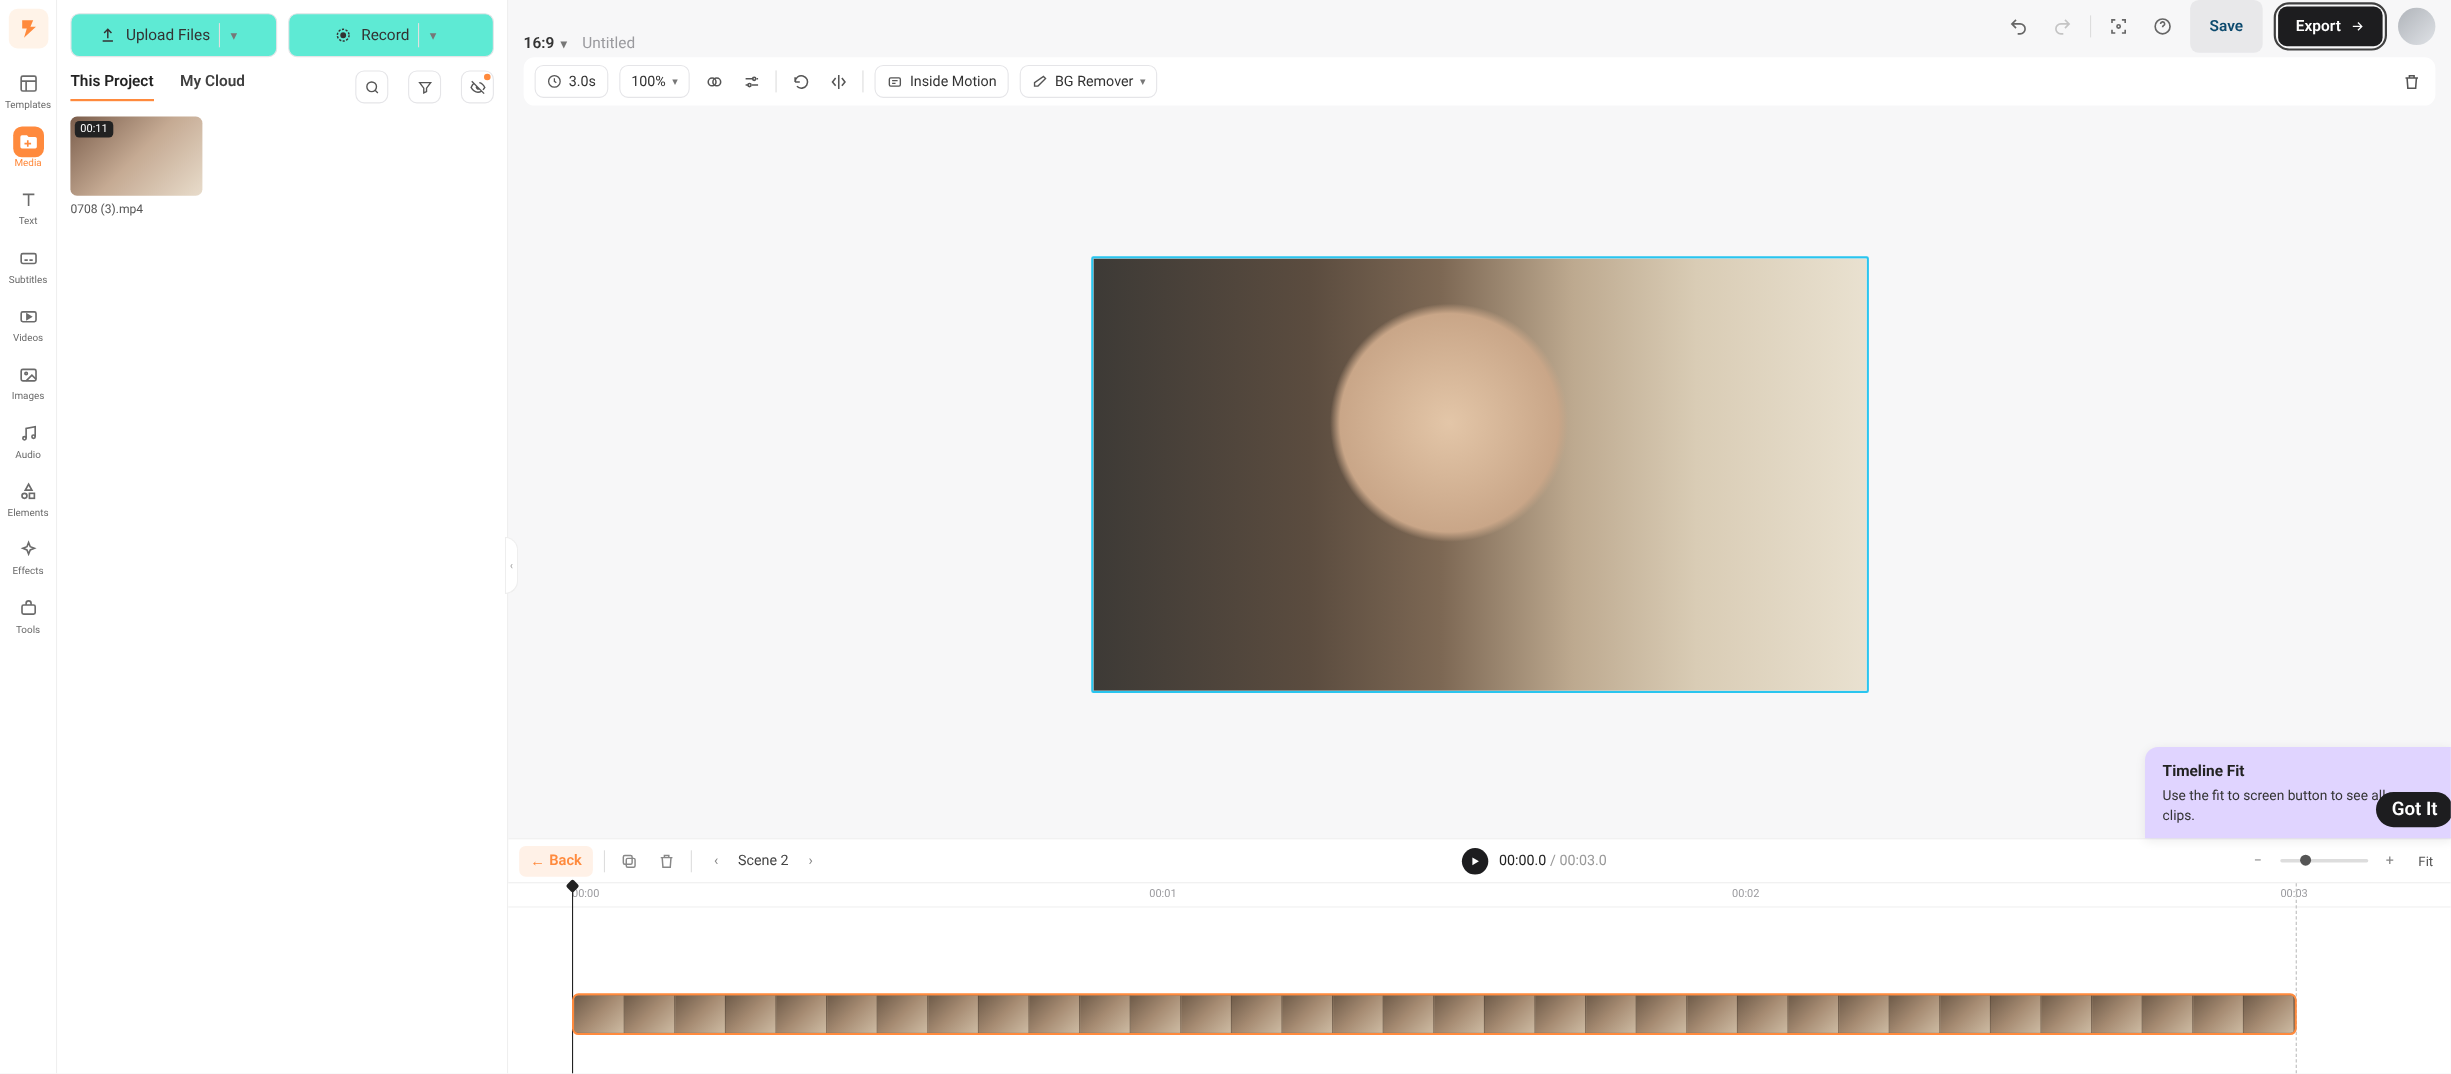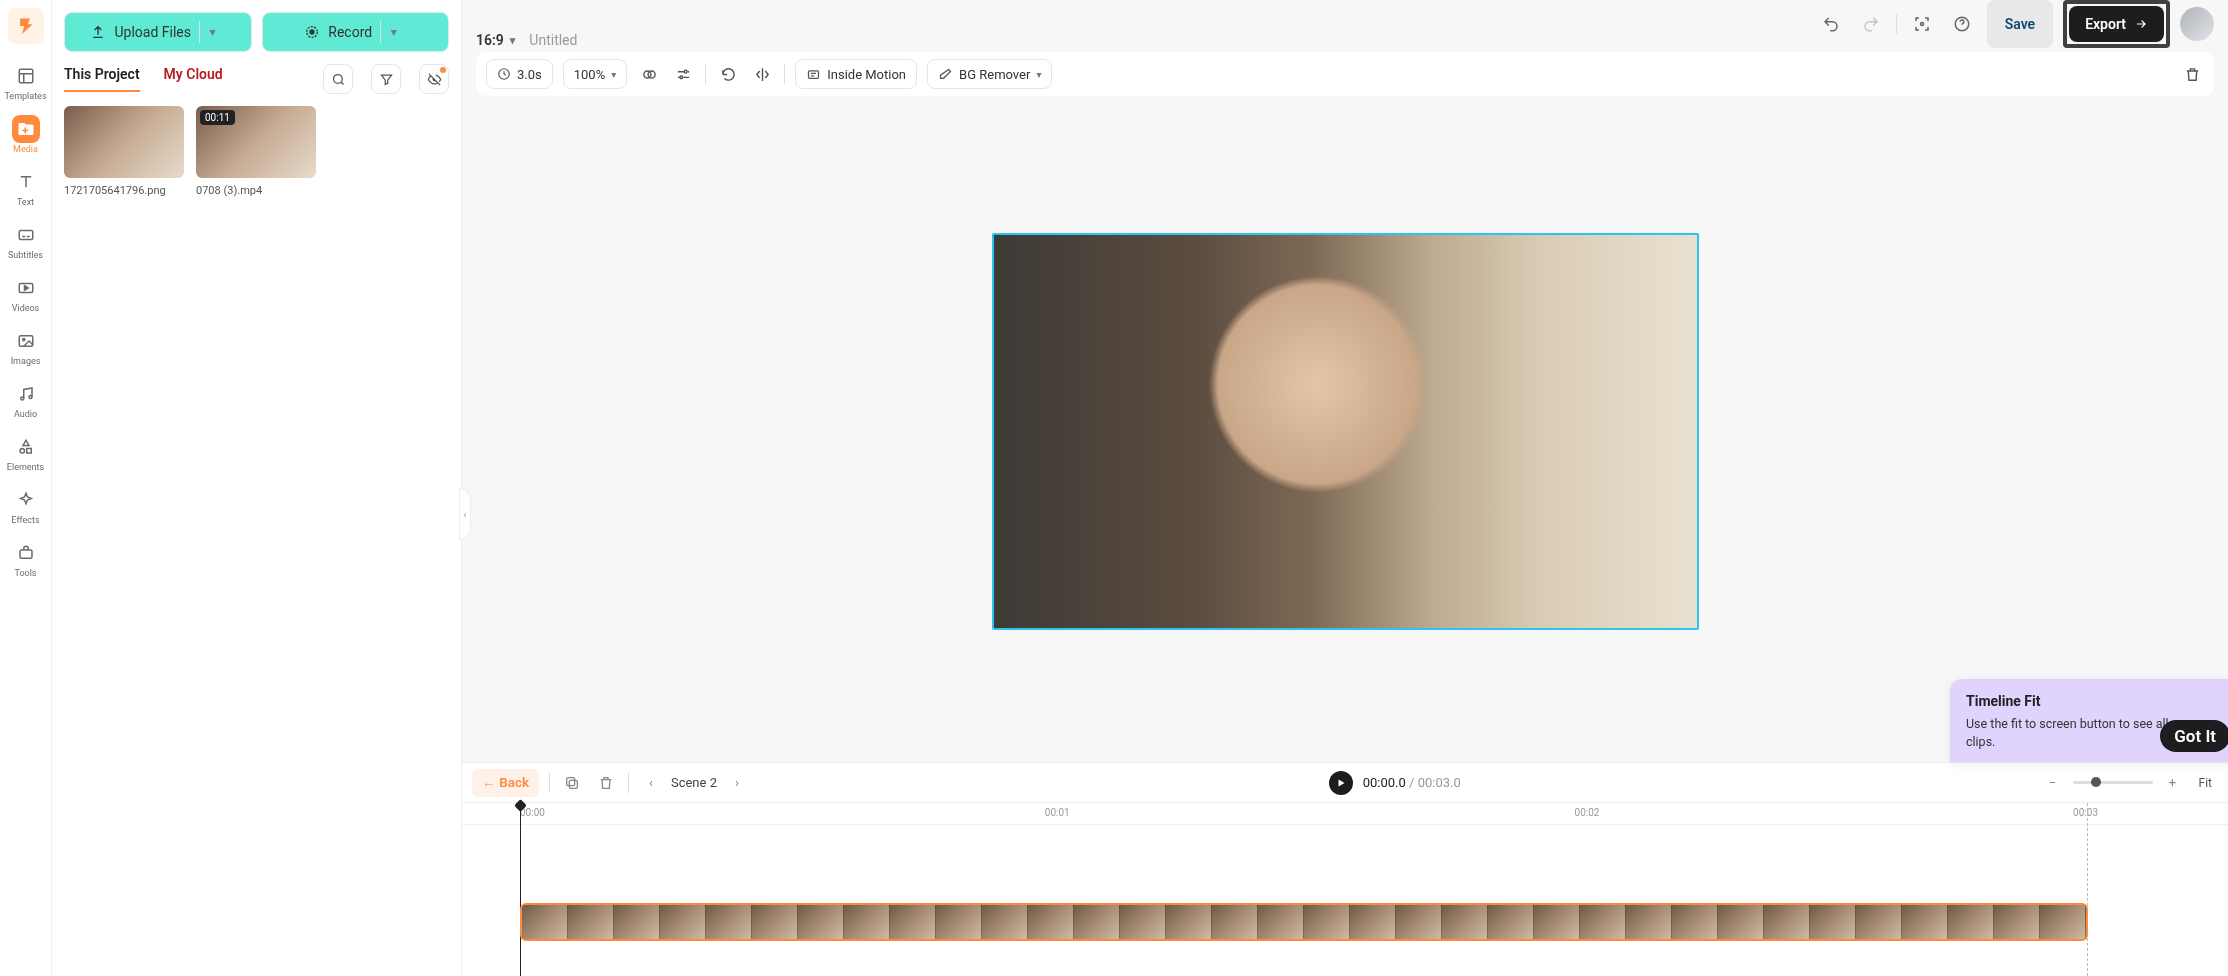--- a/index.html
+++ b/index.html
@@ -16,21 +16,21 @@
 
 .panel-left { width: 410px; background: #fff; border-right: 1px solid #eee; display: flex; flex-direction: column; position: relative; }
 .panel-header { display: flex; gap: 10px; padding: 12px 12px 8px 12px; }
 .btn { background: #5eead4; border: 1px solid #e5e5e8; border-radius: 8px; height: 40px; display: flex; align-items: center; justify-content: center; gap: 8px; font-size: 14px; cursor: pointer; }
 .upload-btn { flex: 1; }
 .record-btn { flex: 1; }
 .btn .chev { width: 26px; border-left: 1px solid #e0e0e0; height: 60%; display: flex; align-items: center; justify-content: center; font-size: 12px; color: #777; }
 
 .tabs-row { display: flex; align-items: center; padding: 4px 12px 0 12px; gap: 18px; }
 .tabs { display: flex; gap: 24px; flex: 1; }
-.tab { font-size: 14px; font-weight: 600; color: #b91c1c; padding-bottom: 8px; cursor: pointer; }
+.tab { font-size: 14px; font-weight: 600; color: #404040; padding-bottom: 8px; cursor: pointer; }
 .tab.active { color: #222; border-bottom: 2px solid #ff8a3d; }
 .icon-btn-sm { width: 30px; height: 30px; border-radius: 8px; border: 1px solid #e5e5e8; background: #fff; display: flex; align-items: center; justify-content: center; cursor: pointer; color: #555; position: relative; }
 .dot-orange { position: absolute; width: 6px; height: 6px; background: #ff8a3d; border-radius: 50%; top: 2px; right: 2px; }
 
 .media-grid { padding: 12px; display: flex; gap: 12px; }
 .media-card { width: 120px; }
 .thumb { width: 120px; height: 72px; border-radius: 6px; background: linear-gradient(135deg,#7a5d4b 0%,#c5aa93 50%,#e8dccb 100%); position: relative; overflow: hidden; }
 .thumb .badge { position: absolute; top: 4px; left: 4px; background: #222; color: #fff; font-size: 10px; padding: 2px 5px; border-radius: 4px; }
 .media-name { font-size: 11px; color: #555; margin-top: 6px; white-space: nowrap; overflow: hidden; text-overflow: ellipsis; }
 
@@ -38,21 +38,21 @@
 
 .main { flex: 1; display: flex; flex-direction: column; background: #f7f7f8; }
 .topbar { height: 48px; display: flex; align-items: flex-end; padding: 0 14px; gap: 14px; }
 .aspect-btn { display: flex; align-items: center; gap: 6px; font-size: 14px; color: #333; cursor: pointer; font-weight: 600; }
 .title-input { font-size: 14px; color: #9a9a9e; border: none; background: transparent; outline: none; }
 .topbar-right { margin-left: auto; display: flex; align-items: center; gap: 10px; }
 .tb-icon { width: 30px; height: 30px; display: flex; align-items: center; justify-content: center; color: #666; cursor: pointer; border-radius: 6px; }
 .divider-v { width: 1px; height: 20px; background: #ddd; }
 .save-btn { background: #e8e8ea; border: none; height: 48px; padding: 0 18px; border-radius: 8px; font-size: 14px; font-weight: 600; color: #0c4a6e; cursor: pointer; }
 .export-btn { background: #1d1d1f; color: #fff; border: none; height: 36px; padding: 0 16px; border-radius: 8px; font-size: 14px; font-weight: 600; display: flex; gap: 8px; align-items: center; cursor: pointer; }
-.export-wrap { border: 4px solid #404040; border-radius: 4px; padding: 2px; }
+.export-wrap { border: 2px solid #404040; border-radius: 14px; padding: 2px; }
 .avatar { width: 34px; height: 34px; border-radius: 50%; background: linear-gradient(135deg,#b0b4ba,#dfe2e6); cursor: pointer; }
 
 .toolbar { margin: 4px 14px 10px 14px; background: #fff; border-radius: 10px; height: 44px; display: flex; align-items: center; padding: 0 10px; gap: 10px; font-size: 13px; color: #333; }
 .pill { border: 1px solid #e5e5e8; border-radius: 8px; height: 30px; padding: 0 10px; display: flex; align-items: center; gap: 6px; cursor: pointer; }
 .tb-ic { width: 24px; height: 24px; display: flex; align-items: center; justify-content: center; color: #555; cursor: pointer; }
 .trash-right { margin-left: auto; }
 
 .canvas-wrap { flex: 1; display: flex; align-items: center; justify-content: center; position: relative; padding: 0 14px 6px 14px; }
 .canvas { width: 707px; height: 397px; border: 2px solid #29c5ef; background: #000; border-radius: 2px; overflow: hidden; }
 .preview-img { width: 100%; height: 100%; background:
@@ -227,24 +227,20 @@
         </div>
       <div class="icon-btn-sm">
           <svg width="15" height="15" viewBox="0 0 24 24" fill="none" stroke="currentColor" stroke-width="2">
             <path d="M3 3l18 18M10 10a3 3 0 0 0 4 4M6 6C4 8 2 12 2 12s4 7 10 7c2 0 3.7-.7 5-1.7M14 5c5 1 8 7 8 7s-1 1.7-2.7 3.5"></path>
           </svg>
           <span class="dot-orange"></span>
         </div>
     </div>
     <div class="media-grid">
       <div class="media-card">
-        <div class="thumb"></div>
-        <div class="media-name">1721705641796.png</div>
-      </div>
-      <div class="media-card">
         <div class="thumb">
             <span class="badge">00:11</span>
           </div>
         <div class="media-name">0708 (3).mp4</div>
       </div>
     </div>
     <div class="panel-collapse">‹</div>
   </div>
 
   <div class="main">

